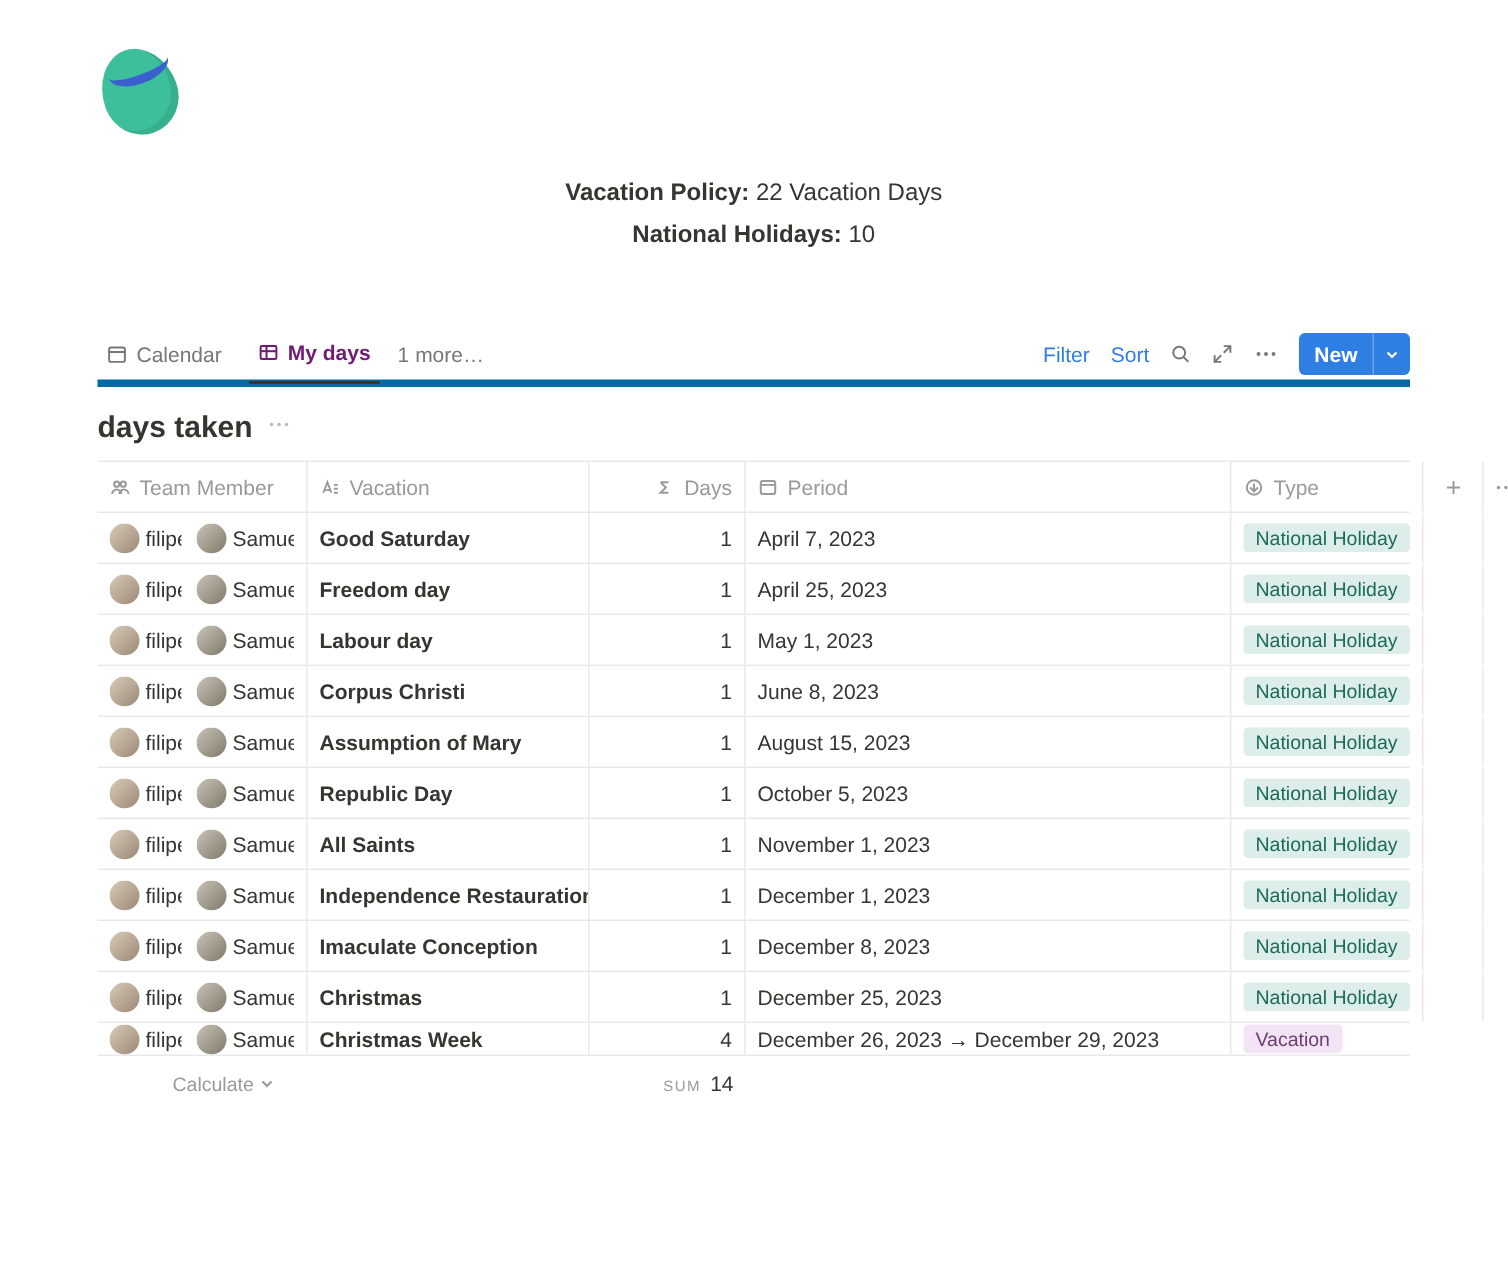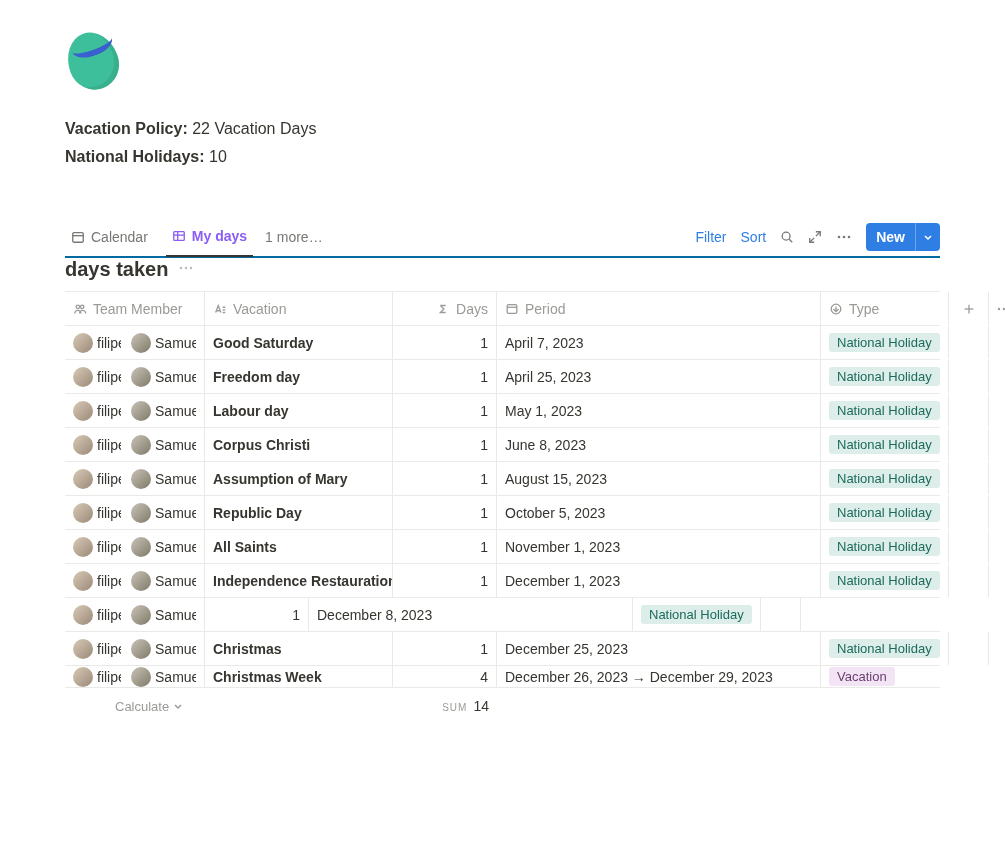--- a/index.html
+++ b/index.html
@@ -42,43 +42,44 @@
   }
   h1.title {
     font-size: 40px;
     font-weight: 800;
     margin-bottom: 18px;
     letter-spacing: -0.5px;
   }
   .meta-line {
     font-size: 16px;
     margin-bottom: 10px;
+    text-align: center;
   }
   .meta-line b { font-weight: 700; }
   .views-row {
     display: flex;
     align-items: center;
     margin-top: 52px;
-    border-bottom: 2px solid #0369a1;
+    border-bottom: 5px solid #0369a1;
     height: 40px;
     position: relative;
   }
   .view-tab {
     display: flex;
     align-items: center;
     gap: 6px;
     padding: 0 6px;
     height: 40px;
     font-size: 14px;
     color: #787774;
     cursor: pointer;
     margin-right: 12px;
   }
   .view-tab.active {
-    color: #8b5cf6;
+    color: #701a75;
     font-weight: 600;
     border-bottom: 2px solid #37352f;
   }
   .view-tab svg { flex-shrink: 0; }
   .view-more {
     font-size: 14px;
     color: #787774;
     cursor: pointer;
   }
   .toolbar {
@@ -114,20 +115,21 @@
     padding: 0 7px;
     border-left: 1px solid rgba(255,255,255,0.3);
     height: 100%;
     display: flex;
     align-items: center;
   }
   .group-header {
     display: flex;
     align-items: center;
     gap: 10px;
+    margin-top: 16px;
     margin-bottom: 10px;
   }
   .group-header h2 {
     font-size: 20px;
     font-weight: 700;
   }
   .dots { color: #b9b9b7; }
 
   
   .table {
@@ -523,20 +525,21 @@
           <div class="cell c-team">
             <div class="member">
               <div class="avatar"></div>
               <span>filipe</span>
             </div>
             <div class="member">
               <div class="avatar b"></div>
               <span>Samuel</span>
             </div>
           </div>
+          <div class="cell c-vac">Imaculate Conception</div>
           <div class="cell c-days">1</div>
           <div class="cell c-period">December 8, 2023</div>
           <div class="cell c-type">
             <span class="tag">National Holiday</span>
           </div>
           <div class="cell c-add"></div>
           <div class="cell c-more"></div>
         </div>
         <div class="trow">
           <div class="cell c-team">

